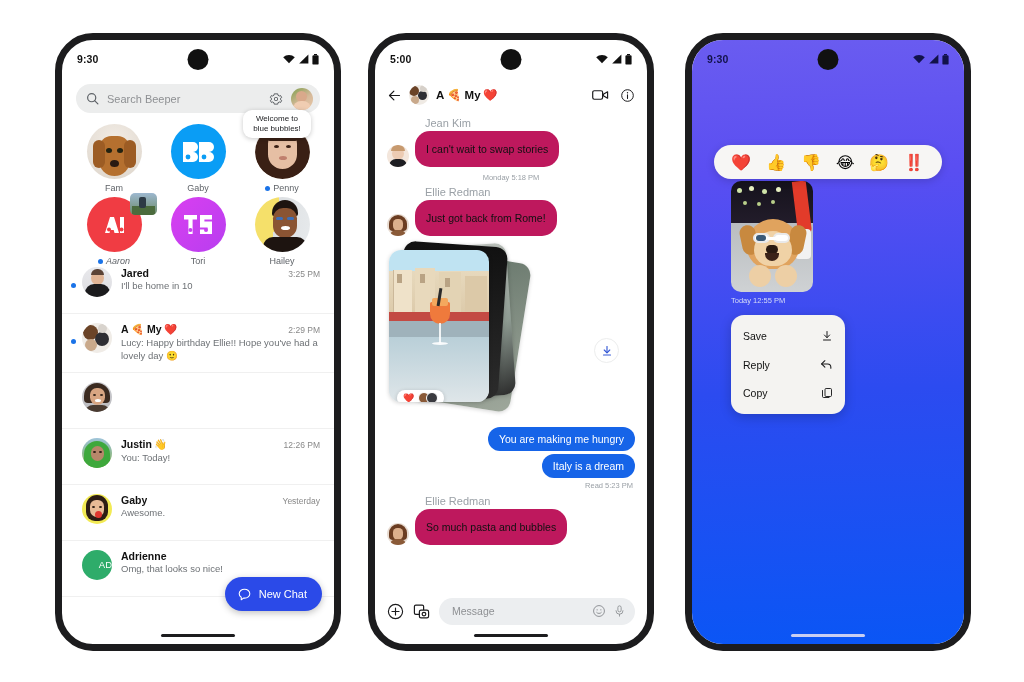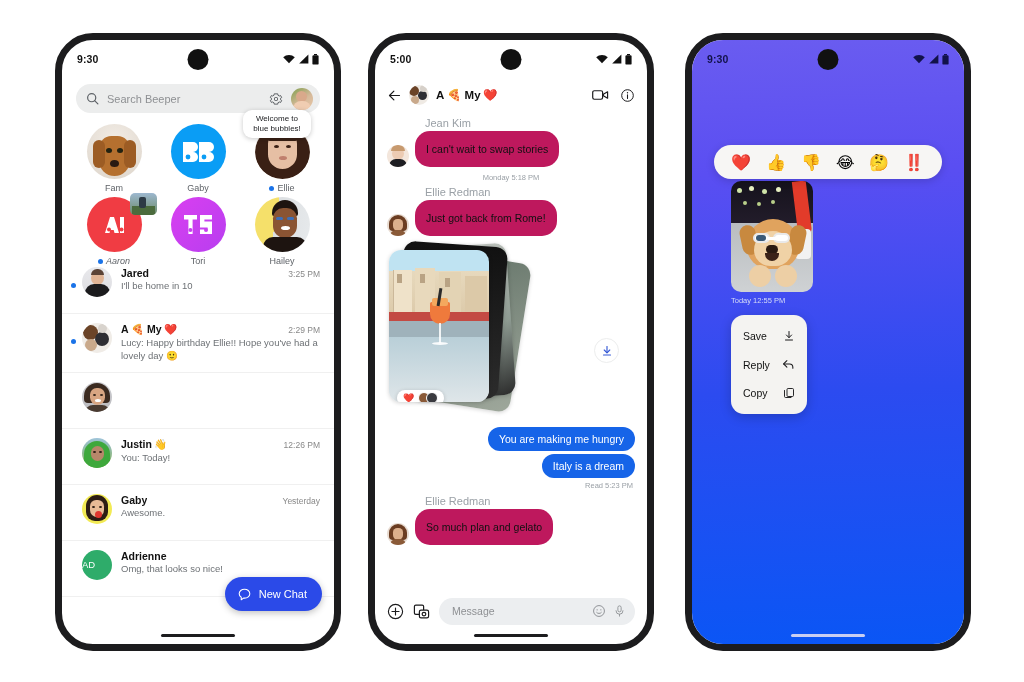--- a/index.html
+++ b/index.html
@@ -124,21 +124,21 @@
     position:absolute;top:105px;left:22px;right:22px;height:34px;background:#f7f6f4;
     border-radius:19px;display:flex;align-items:center;justify-content:space-around;
     padding:0 10px;box-sizing:border-box;font-size:16px;z-index:15;
     box-shadow:0 2px 8px rgba(0,0,0,.16);
   }
   .p3photo{
     position:absolute;top:141px;left:39px;width:82px;height:111px;border-radius:10px;overflow:hidden;
   }
   .p3stamp{position:absolute;top:256px;left:39px;font-size:7.5px;color:#d6dcf7;}
   .ctxmenu{
-    position:absolute;top:275px;left:39px;width:76px;background:#f4f3f1;border-radius:13px;
+    position:absolute;top:275px;left:39px;width:114px;background:#f4f3f1;border-radius:13px;
     padding:7px 0;box-shadow:0 3px 12px rgba(0,0,0,.2);text-align:right;
   }
   .ctxitem{display:flex;align-items:center;justify-content:space-between;padding:8px 12px;font-size:10.5px;color:#111;}
   #phone3 .homebar{background:#c9cff2;}
 
   .ic{display:block;}
 </style>
 </head>
 <body>
 
@@ -215,21 +215,21 @@
           <div class="gav" style="background:linear-gradient(160deg,#e8e3dc,#cdbfb2);">
             <div style="position:absolute;left:0;top:2px;width:55px;height:53px;border-radius:50%;background:#3a2015;"></div>
             <div style="position:absolute;left:13px;top:7px;width:29px;height:38px;border-radius:14px 14px 16px 16px;background:#e6bfa4;"></div>
             <div style="position:absolute;left:12px;top:4px;width:31px;height:13px;border-radius:14px 14px 4px 4px;background:#3a2015;"></div>
             <div style="position:absolute;left:19px;top:21px;width:5px;height:3px;border-radius:50%;background:#3a2015;"></div>
             <div style="position:absolute;left:31px;top:21px;width:5px;height:3px;border-radius:50%;background:#3a2015;"></div>
             <div style="position:absolute;left:24px;top:32px;width:8px;height:4px;border-radius:50%;background:#c07f6d;"></div>
           </div>
           <div class="gname">
             <span class="bluedot"></span>
-            <span>Ellie</span>
+            <span>Penny</span>
           </div>
         </div>
         <div class="gcell" style="position:relative;font-style:italic;">
           <div class="gav" style="background:#f03c43;display:flex;align-items:center;justify-content:center;">
             <svg width="32" height="20" viewBox="0 0 32 20">
               <path d="M7 18 12 2h4l5 16h-4.5l-.8-3H12.3l-.8 3z" fill="#fff"></path>
               <path d="M22 18V2h4v16z" fill="#fff"></path>
               <circle cx="11" cy="14.5" r="2" fill="#f03c43"></circle>
                 <circle cx="23.5" cy="14.5" r="2" fill="#f03c43"></circle>
             </svg>
@@ -352,21 +352,21 @@
               <div class="crname">Gaby</div>
               <div class="crtime">Yesterday</div>
             </div>
             <div class="crprev">
                 <span>Awesome.</span>
               </div>
           </div>
         </div>
 
         <div class="chatrow">
-          <div class="crav" style="background:#2eac6a;display:flex;align-items:center;justify-content:flex-start;">
+          <div class="crav" style="background:#2eac6a;display:flex;align-items:center;justify-content:flex-end;">
             <span style="color:#fff;font-size:9.5px;">AD</span>
           </div>
           <div class="crbody">
             <div class="crtop">
               <div class="crname">Adrienne</div>
               <div class="crtime"></div>
             </div>
             <div class="crprev">
                 <span>Omg, that looks so nice!</span>
               </div>
@@ -497,21 +497,21 @@
         </div>
         <div class="readstamp">Read  5:23 PM</div>
 
         <div class="sender">Ellie Redman</div>
         <div class="msgrow">
           <div class="msgav" style="background:#e8dcd2;">
             <div style="position:absolute;left:2px;top:1px;width:18px;height:16px;border-radius:9px 9px 4px 4px;background:#6b3d22;"></div>
             <div style="position:absolute;left:6px;top:5px;width:10px;height:12px;border-radius:5px 5px 6px 6px;background:#dcb08d;"></div>
             <div style="position:absolute;left:3px;top:16px;width:16px;height:7px;border-radius:6px 6px 0 0;background:#8a5a38;"></div>
           </div>
-          <div class="bub-in">So much plan and gelato</div>
+          <div class="bub-in">So much pasta and bubbles</div>
         </div>
       </div>
 
       <div class="composer">
         <svg class="ic" width="17" height="17" viewBox="0 0 24 24" style="flex:none;">
           <circle cx="12" cy="12" r="10" fill="none" stroke="#1b1b1d" stroke-width="1.6"></circle>
           <line x1="12" y1="7" x2="12" y2="17" stroke="#1b1b1d" stroke-width="1.6" stroke-linecap="round"></line>
           <line x1="7" y1="12" x2="17" y2="12" stroke="#1b1b1d" stroke-width="1.6" stroke-linecap="round"></line>
         </svg>
         <svg class="ic" width="17" height="17" viewBox="0 0 24 24" style="flex:none;">

